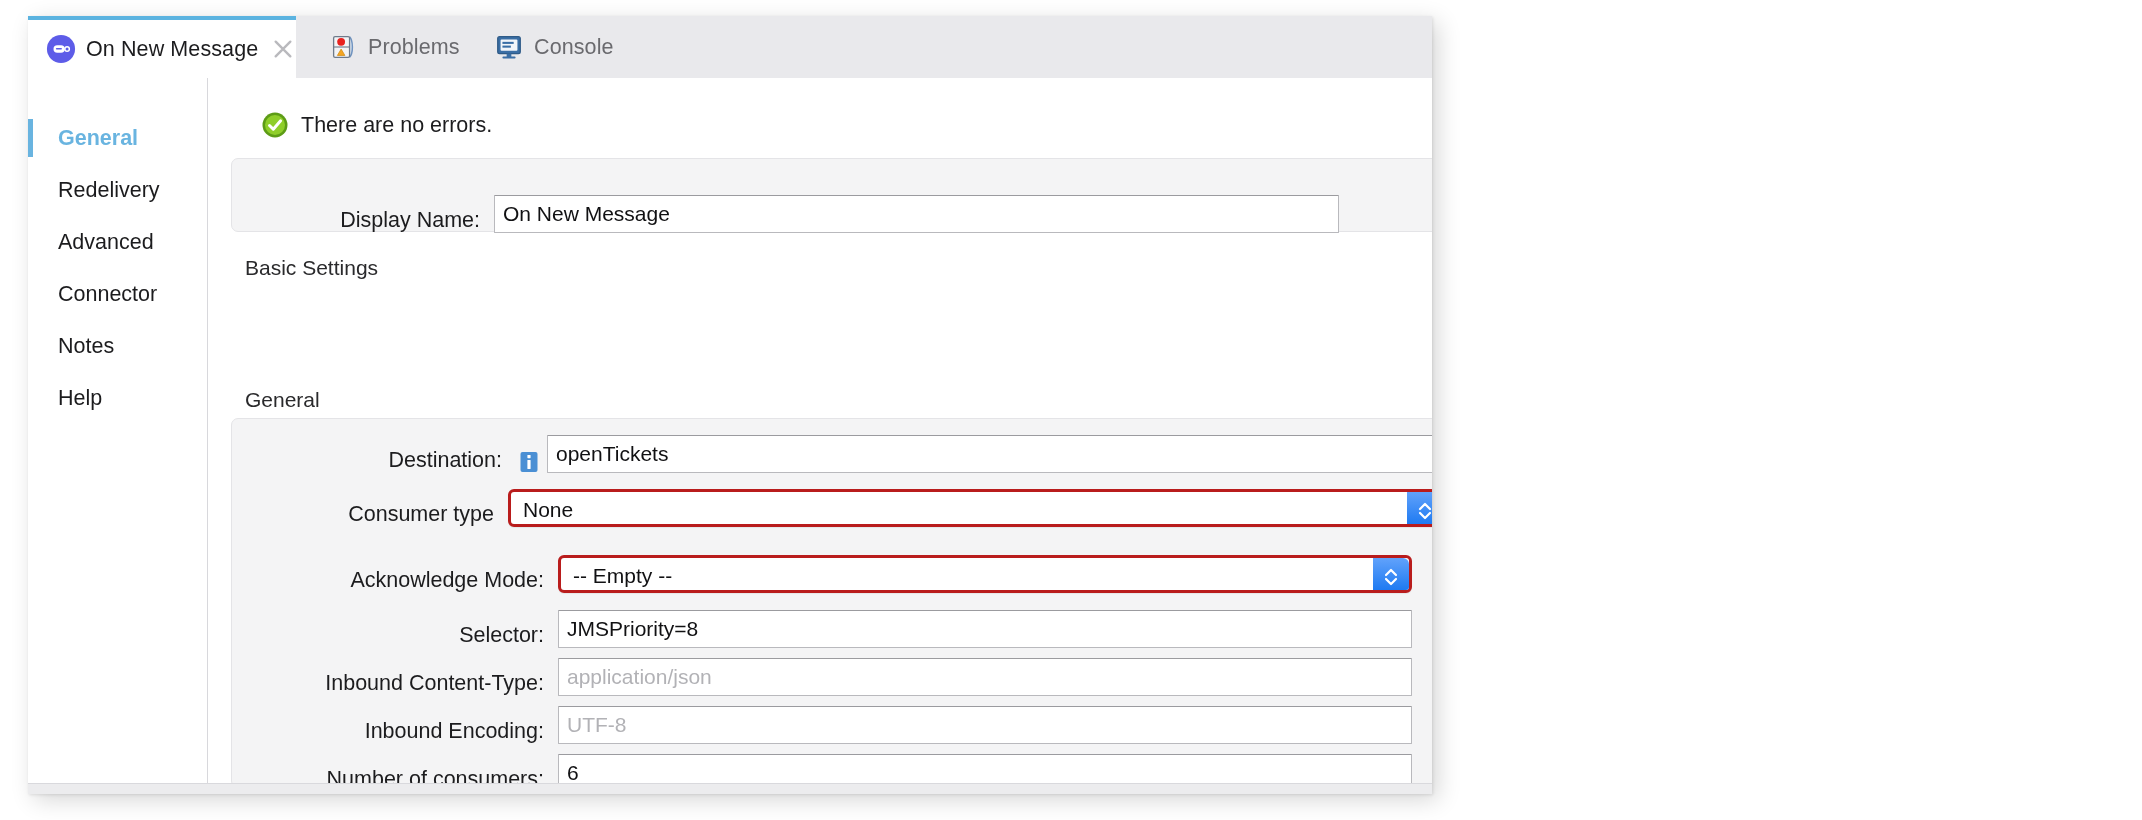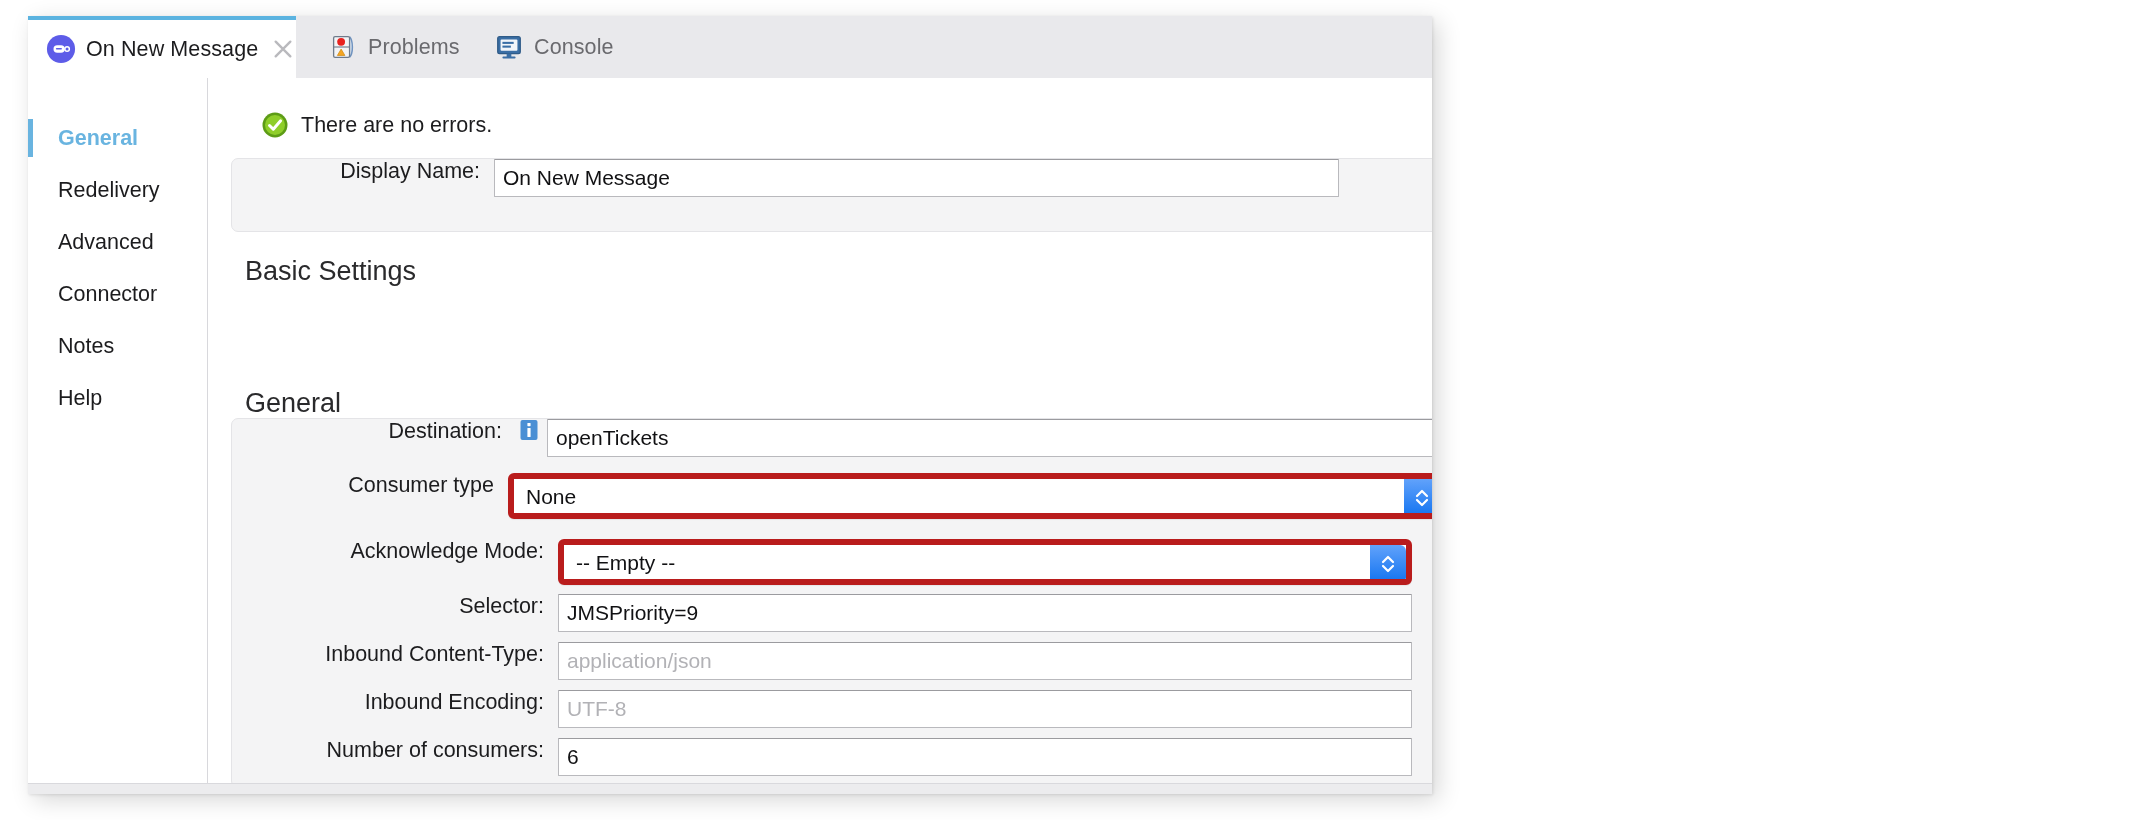--- a/index.html
+++ b/index.html
@@ -179,29 +179,29 @@
     width: 1208px;
     background: #f4f4f5;
     border: 1px solid #e4e4e7;
     border-radius: 7px;
     box-sizing: border-box;
   }
 
   .group-title {
     position: absolute;
     left: 36px;
-    font-size: 27px;
+    font-size: 21px;
     color: #2a2a2c;
   }
 
   
   .field-row {
     position: absolute;
     display: flex;
-    align-items: flex-start;
+    align-items: flex-end;
   }
 
   .field-label {
     font-size: 21.5px;
     color: #1c1c1e;
     text-align: right;
     white-space: nowrap;
   }
 
   .text-input {
@@ -219,23 +219,23 @@
     border-radius: 1px;
   }
 
   .text-input.placeholder {
     color: #b2b2b6;
   }
 
   
   .combo {
     box-sizing: border-box;
-    height: 46px;
-    background: #ffffff;
-    border: 6px solid #b91c1c;
+    height: 38px;
+    background: #ffffff;
+    border: 3px solid #b91c1c;
     border-radius: 6px;
     position: relative;
     font-size: 21px;
     color: #111113;
     line-height: 36px;
     padding-left: 12px;
     white-space: nowrap;
     overflow: hidden;
     box-shadow: 0 1px 1px rgba(0,0,0,0.06);
   }
@@ -397,21 +397,21 @@
                 <svg width="16" height="22" viewBox="0 0 16 22">
                   <path d="M3 9 L8 4 L13 9" stroke="#ffffff" stroke-width="2.2" fill="none" stroke-linecap="round" stroke-linejoin="round"></path>
                   <path d="M3 13 L8 18 L13 13" stroke="#ffffff" stroke-width="2.2" fill="none" stroke-linecap="round" stroke-linejoin="round"></path>
                 </svg>
               </span>
             </div>
           </div>
 
           <div class="field-row" style="left:0; top:175px; width:1208px; height:54px;">
             <span class="field-label" style="width:290px; margin-left:22px;">Selector:</span>
-            <div class="text-input" style="width:854px; margin-left:14px;">JMSPriority=9</div>
+            <div class="text-input" style="width:854px; margin-left:14px;">JMSPriority=8</div>
           </div>
 
           <div class="field-row" style="left:0; top:223px; width:1208px; height:54px;">
             <span class="field-label" style="width:290px; margin-left:22px;">Inbound Content-Type:</span>
             <div class="text-input placeholder" style="width:854px; margin-left:14px;">application/json</div>
           </div>
 
           <div class="field-row" style="left:0; top:271px; width:1208px; height:54px;">
             <span class="field-label" style="width:290px; margin-left:22px;">Inbound Encoding:</span>
             <div class="text-input placeholder" style="width:854px; margin-left:14px;">UTF-8</div>

